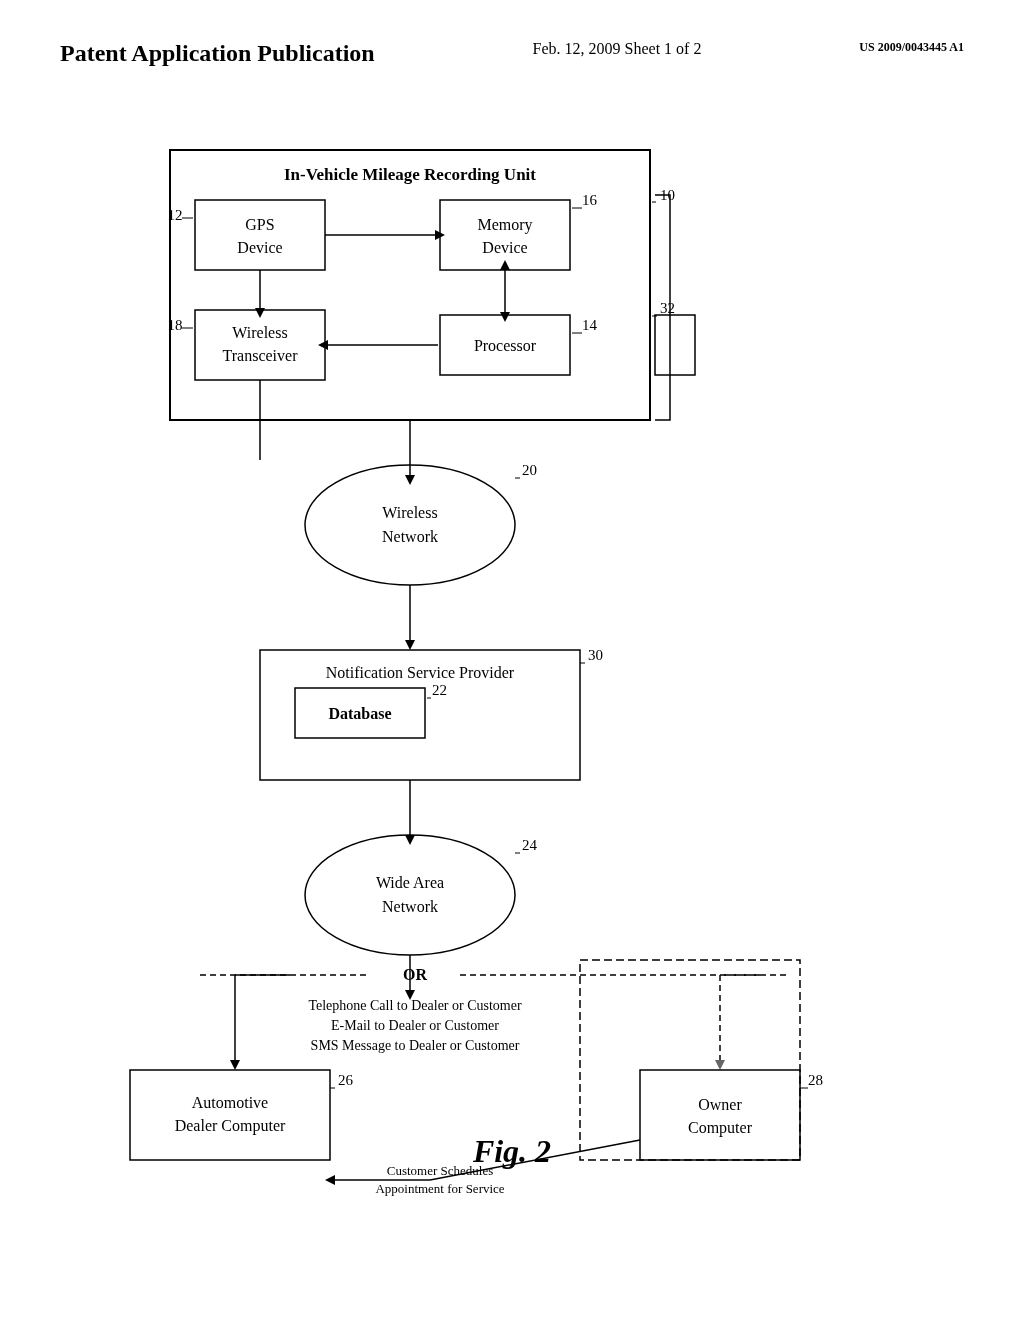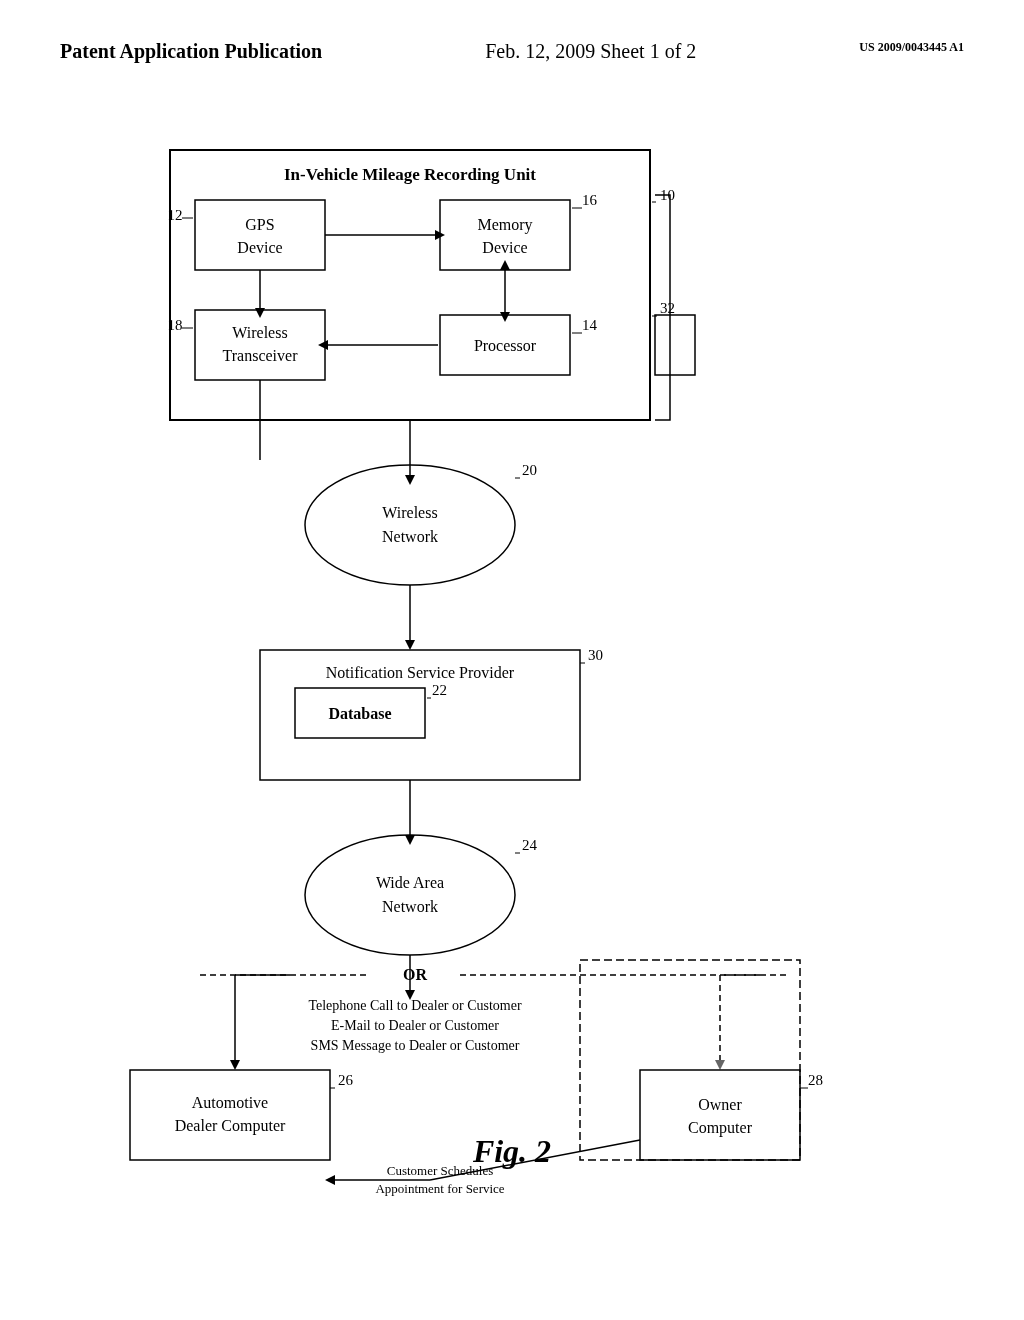--- a/index.html
+++ b/index.html
@@ -13,25 +13,25 @@
     }
 
     
     .header {
       display: flex;
       justify-content: space-between;
       align-items: flex-start;
       padding: 40px 60px 0 60px;
     }
     .header-left {
-      font-size: 20px;
+      font-size: 24px;
       font-weight: bold;
     }
     .header-center {
-      font-size: 20px;
+      font-size: 16px;
       text-align: center;
     }
     .header-right {
       font-size: 12px;
       font-weight: bold;
     }
 
     
     .diagram-area {
       position: absolute;

